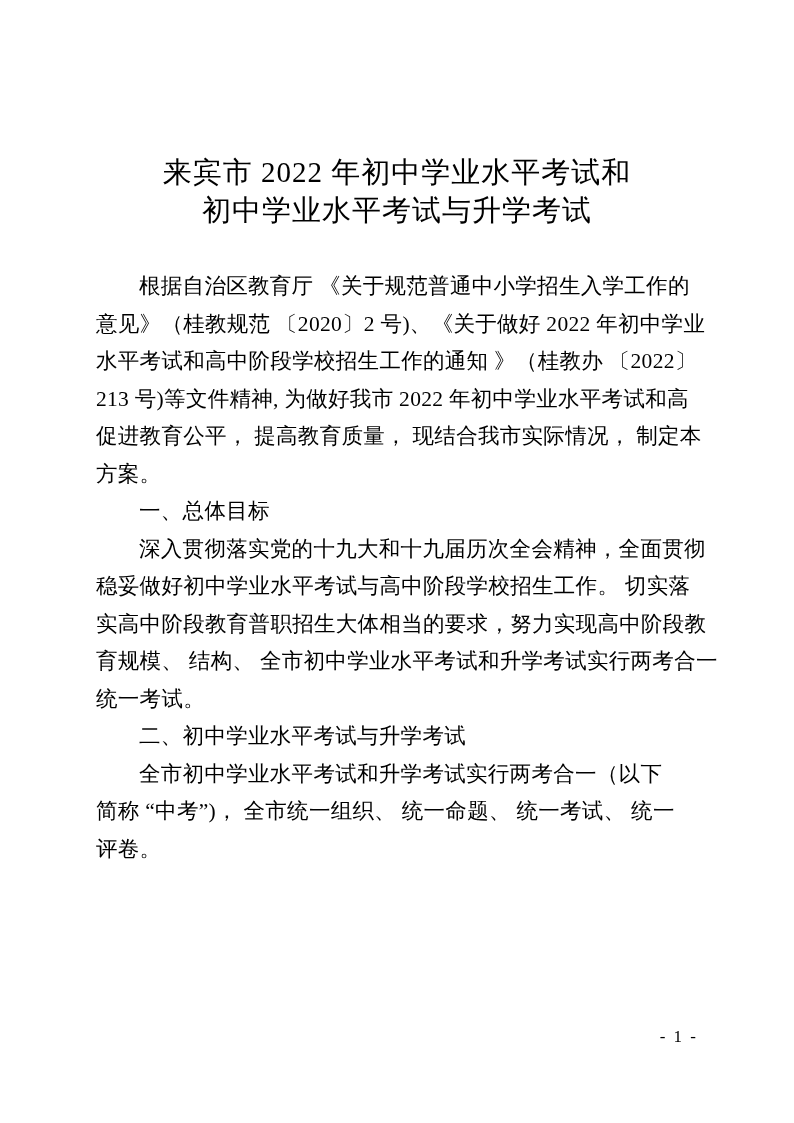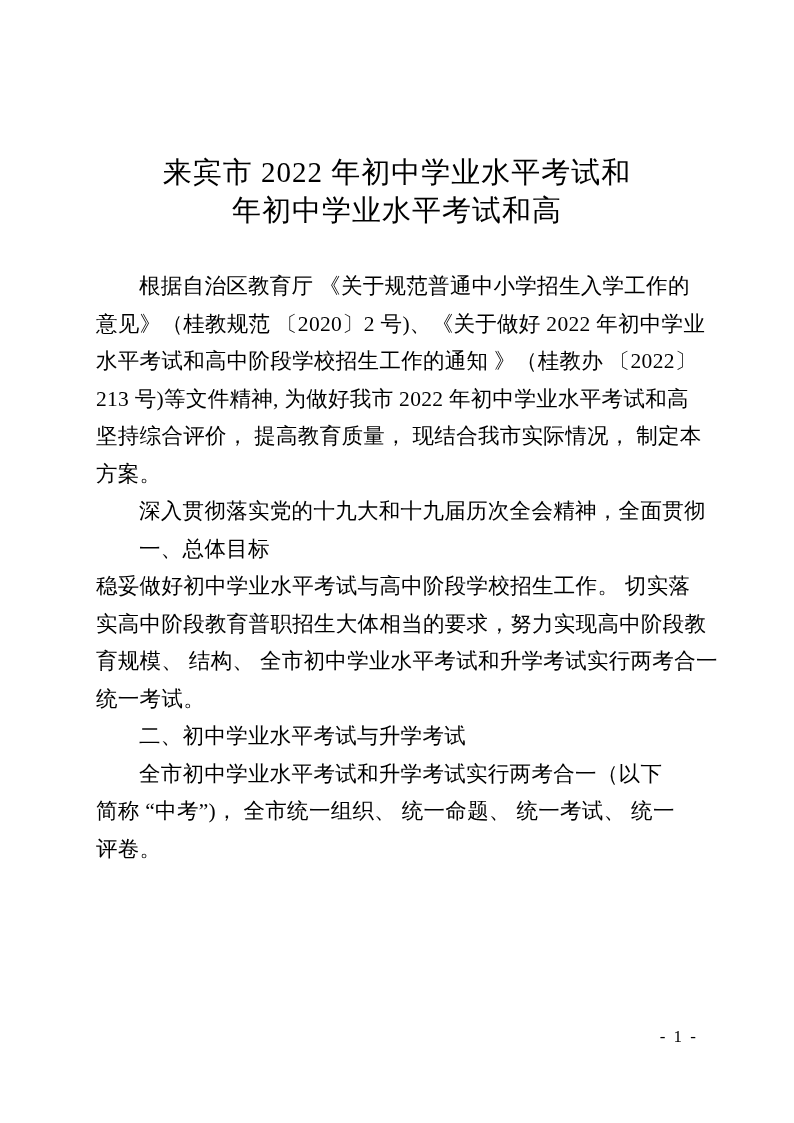--- a/index.html
+++ b/index.html
@@ -52,30 +52,30 @@
     right: 96px;
     font-size: 17px;
     letter-spacing: 2px;
     white-space: pre;
   }
 </style>
 </head>
 <body>
 
 <div class="page">
-  <div class="doc-title"><div class="title-line">来宾市 2022 年初中学业水平考试和</div><div class="title-line">年初中学业水平考试和高</div></div>
+  <div class="doc-title"><div class="title-line">来宾市 2022 年初中学业水平考试和</div><div class="title-line">初中学业水平考试与升学考试</div></div>
   <div class="doc-body">
       <div class="line indent"><span class="bold">根据</span><span>自治区教育厅 《关于规范普通中小学招生入学工作的</span></div>
       <div class="line"><span>意见》（桂教规范 〔2020〕2 号)、《关于做好 2022 年初中学业</span></div>
       <div class="line"><span>水平考试和高中阶段学校招生工作的通知 》（桂教办 〔2022〕</span></div>
       <div class="line"><span>213 号)等文件精神, 为做好我市 2022 年初中学业水平考试和高</span></div>
-      <div class="line"><span>坚持综合评价， 提高教育质量， 现结合我市实际情况， 制定本</span></div>
+      <div class="line"><span>促进教育公平， 提高教育质量， 现结合我市实际情况， 制定本</span></div>
       <div class="line"><span>方案。</span></div>
+      <div class="line indent"><span>一、总体目标</span></div>
       <div class="line indent"><span>深入贯彻落实党的十九大和十九届历次全会精神，全面贯彻</span></div>
-      <div class="line indent"><span>一、总体目标</span></div>
       <div class="line"><span>稳妥做好初中学业水平考试与高中阶段学校招生工作。 切实落</span></div>
       <div class="line"><span>实高中阶段教育普职招生大体相当的要求，努力实现高中阶段教</span></div>
       <div class="line"><span>育规模、 结构、 全市初中学业水平考试和升学考试实行两考合一</span></div>
       <div class="line"><span>统一考试。</span></div>
       <div class="line indent"><span>二、初中学业水平考试与升学考试</span></div>
       <div class="line indent"><span>全市初中学业水平考试和升学考试实行两考合一（以下</span></div>
       <div class="line"><span>简称 “中考”)， 全市统一组织、 统一命题、 统一考试、 统一</span></div>
       <div class="line"><span>评卷。</span></div>
     </div>
   <div class="page-number">- 1 -</div>

